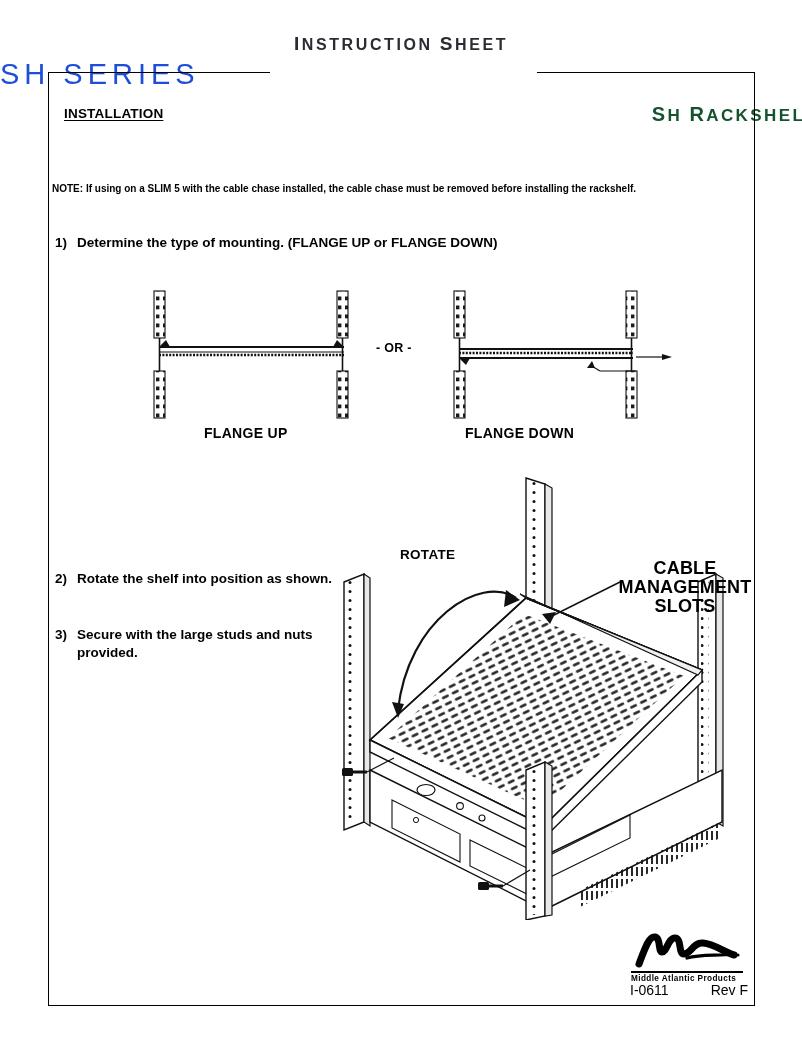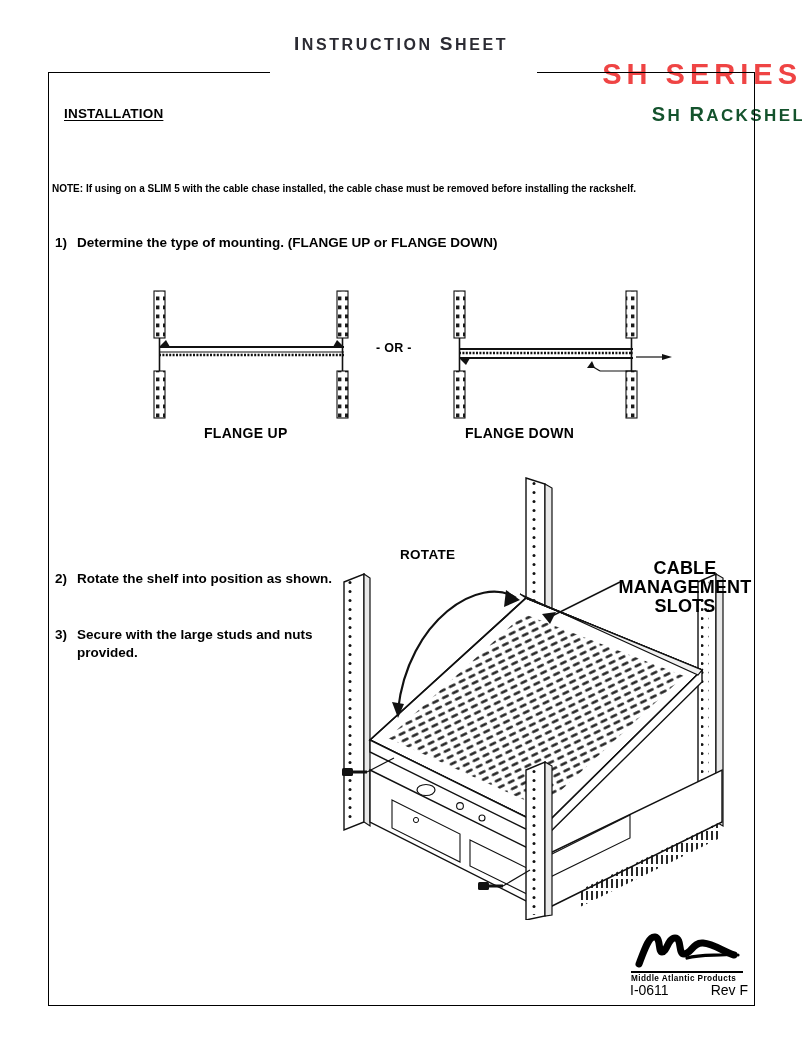--- a/index.html
+++ b/index.html
@@ -33,25 +33,25 @@
     text-transform: uppercase;
     font-stretch: condensed;
   }
   .header-line1 .cap { font-size: 19px; }
 
   .series-title {
     position: absolute;
     top: 58px;
     left: 0;
     width: 802px;
-    text-align: right;
+    text-align: left;
     font-size: 29px;
-    font-weight: bold;
+    font-weight: normal;
     letter-spacing: 5px;
-    color: #ef4444;
+    color: #1d4ed8;
   }
   .sub-title {
     position: absolute;
     top: 103px;
     left: 16px;
     width: 802px;
     text-align: right;
     font-size: 17px;
     font-weight: bold;
     letter-spacing: 2.4px;

